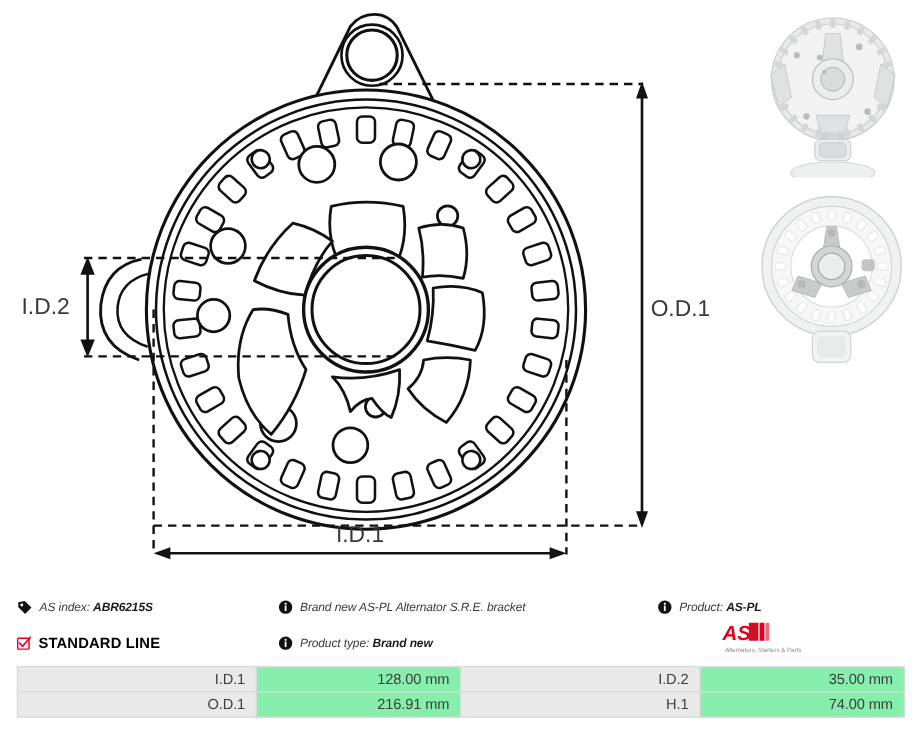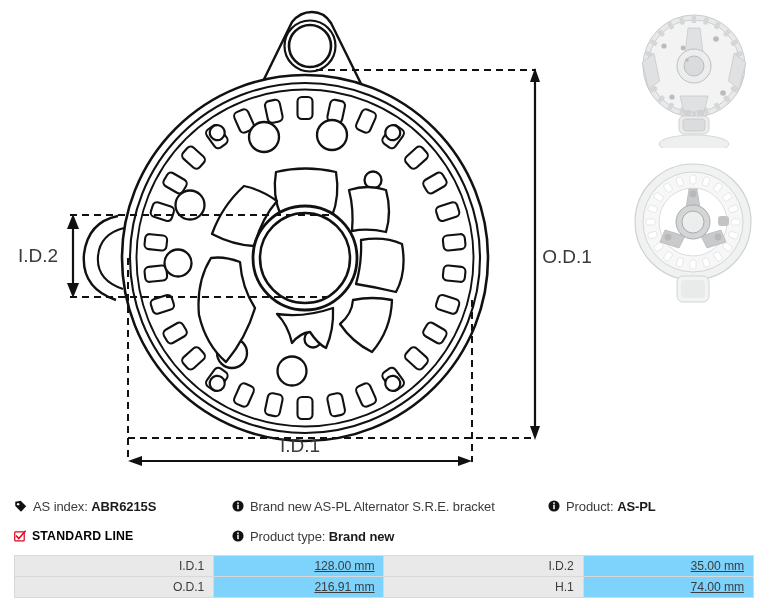--- a/index.html
+++ b/index.html
@@ -26,22 +26,23 @@
   .info-bar { position:absolute; left:0; top:490px; width:769px; height:62px; }
   .info-col { position:absolute; top:0; }
   .info-col-1 { left:14px; width:225px; }
   .info-col-2 { left:232px; width:300px; }
   .info-col-3 { left:548px; width:210px; }
 
   .info-line { display:flex; align-items:center; gap:6px; height:22px; margin-top:5px; }
   .info-line.second { margin-top:8px; }
 
   .info-text {
-    font-size: 13px; color:#3b3b3b; white-space:nowrap;
+    font-size: 10px; color:#3b3b3b; white-space:nowrap;
     letter-spacing:-0.1px;
+    font-style:italic;
   }
   .info-text b { color:#1a1a1a; font-weight:bold; }
   .std-line {
     font-size: 12.3px; color:#000000; font-weight:bold; letter-spacing:0.15px;
   }
 
   .ico { flex:0 0 auto; display:block; }
   .ico-tag { width:13px; height:13px; }
   .ico-info { width:12px; height:12px; }
   .ico-check { width:12px; height:12px; }
@@ -56,21 +57,21 @@
     border-collapse: collapse;
     table-layout: fixed;
   }
   .spec-table td {
     height:21px; font-size:12.2px; color:#3d3d3d;
     text-align:right; padding:0 9px 0 6px;
     border:1px solid #d8d8d8;
     letter-spacing:-0.1px;
   }
   .cell-label { background:#e9e9e9; width:185px; }
-  .cell-value { background:#7dd3fc; width:158px;text-decoration:underline; }
+  .cell-value { background:#86efac; width:158px; }
 </style>
 </head>
 <body>
 
 <div class="page">
 
   <div class="drawing-area">
     <svg class="drawing-svg" viewBox="0 0 620 490" xmlns="http://www.w3.org/2000/svg">
       <defs>
         <g id="slot">
@@ -506,20 +507,31 @@
     <div class="info-col info-col-3">
       <div class="info-line">
         <svg class="ico ico-info" viewBox="0 0 16 16">
           <circle cx="8" cy="8" r="7.4" fill="#111"></circle>
           <rect x="7" y="6.2" width="2" height="6" fill="#fff"></rect>
           <rect x="7" y="3.1" width="2" height="2.2" fill="#fff"></rect>
         </svg>
         <span class="info-text"><span>Product:</span> <b>AS-PL</b></span>
       </div>
 
+      <div class="logo-wrap">
+        <svg viewBox="0 0 120 30" width="120" height="30">
+          <g transform="translate(26,1)">
+            <path d="M22 0 L30 0 L30 15 L22 15 Z" fill="#cf1126"></path>
+            <path d="M31 0 L35 0 L35 15 L31 15 Z" fill="#e2001a"></path>
+            <path d="M36 0 L39 0 L39 15 L36 15 Z" fill="#ef6b7a"></path>
+            <text x="0" y="14" font-family="Liberation Sans, sans-serif" font-size="17" font-weight="bold" font-style="italic" fill="#e2001a">AS</text>
+          </g>
+          <text x="60" y="25" font-family="Liberation Sans, sans-serif" font-size="5.1" fill="#8a8a8a" text-anchor="middle">Alternators, Starters &amp; Parts</text>
+        </svg>
+      </div>
     </div>
   </div>
 
   <table class="spec-table">
     <tbody>
       <tr>
         <td class="cell-label">I.D.1</td>
         <td class="cell-value">128.00 mm</td>
         <td class="cell-label">I.D.2</td>
         <td class="cell-value">35.00 mm</td>

